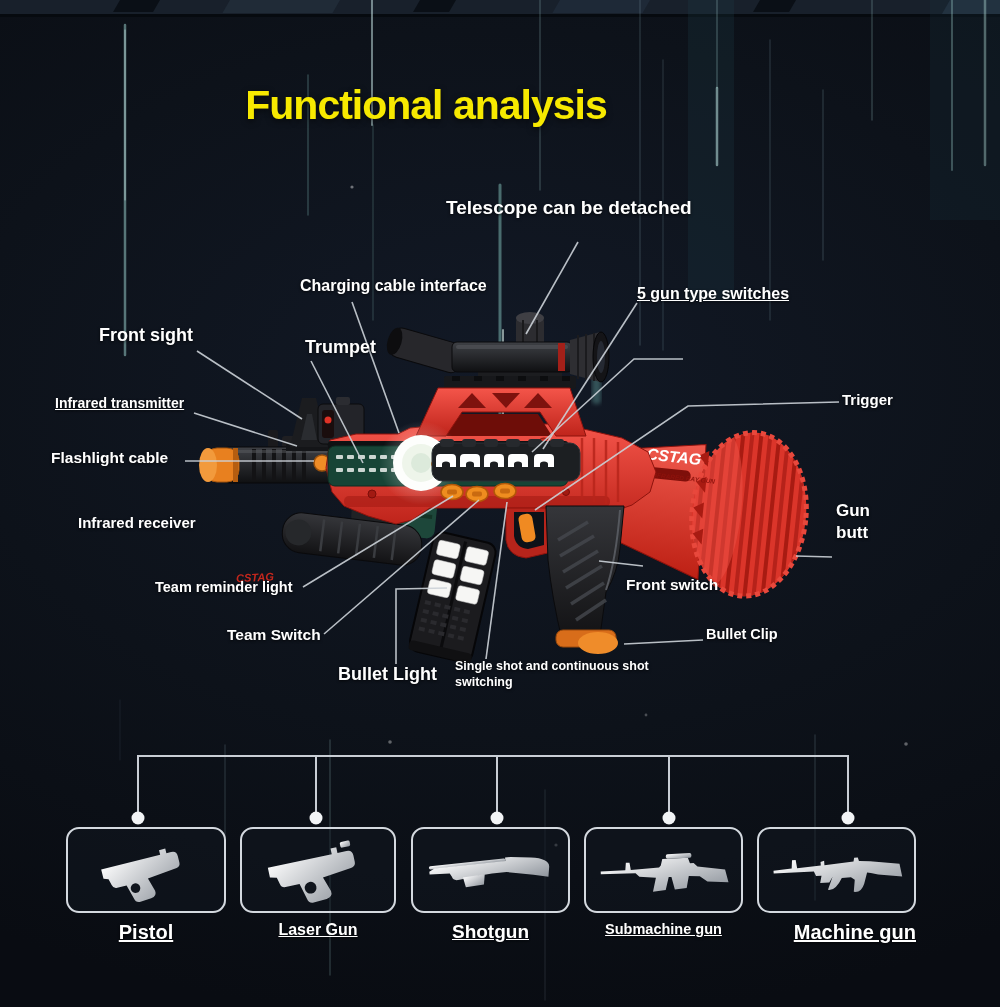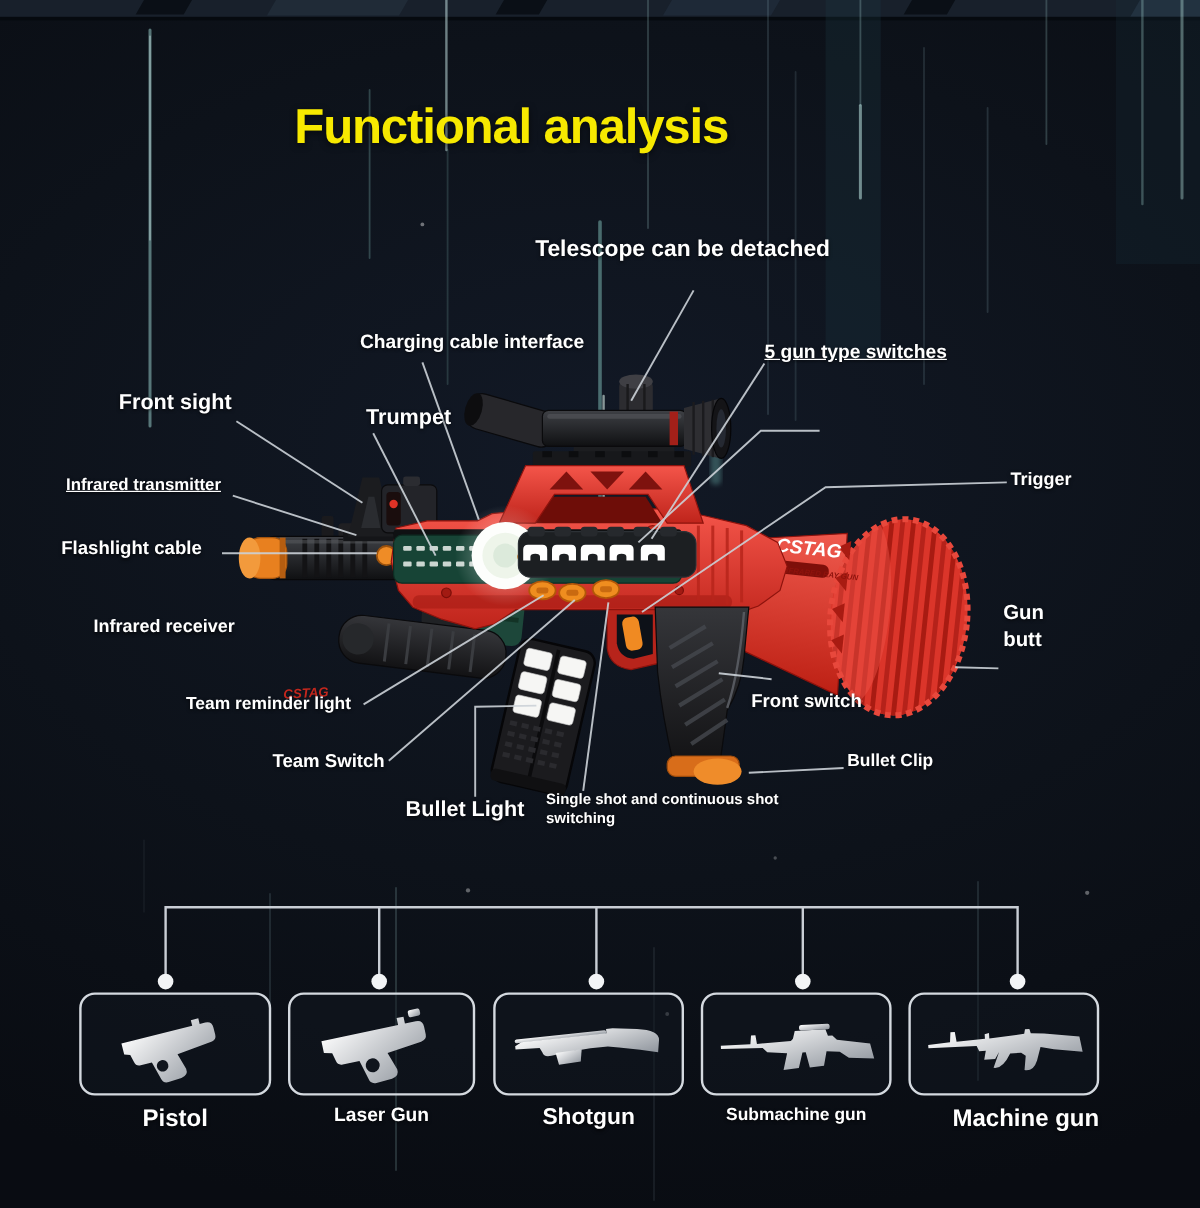--- a/index.html
+++ b/index.html
@@ -42,20 +42,21 @@
   }
   #card-0{left:66px;width:160px;}
   #card-1{left:240px;width:156px;}
   #card-2{left:411px;width:159px;}
   #card-3{left:584px;width:159px;}
   #card-4{left:757px;width:159px;}
   .card svg{position:static;}
   .card-label{
     position:absolute;top:921px;text-align:center;color:#fff;font-weight:bold;
     text-shadow:0 1px 3px rgba(0,0,0,.75);
+    text-decoration:underline;
   }
   #cl-0{left:66px;width:160px;font-size:20px;}
   #cl-1{left:240px;width:156px;font-size:16px;}
   #cl-2{left:411px;width:159px;font-size:19px;}
   #cl-3{left:584px;width:159px;font-size:14.5px;}
   #cl-4{left:757px;width:159px;font-size:20px;text-align:right;}
 </style>
 </head>
 <body>
 

